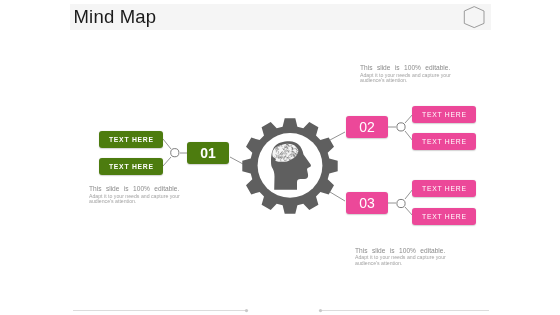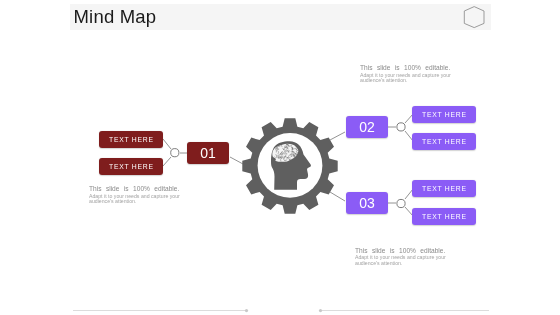--- a/index.html
+++ b/index.html
@@ -2,22 +2,22 @@
 <html><head>
 <meta charset="utf-8">
 <style>
   html,body{margin:0;padding:0;}
   body{width:560px;height:315px;background:#ffffff;font-family:"Liberation Sans",sans-serif;overflow:hidden;}
   .slide{position:relative;width:460px;height:315px;}
   .title-band{position:absolute;left:70px;top:4px;width:421px;height:26px;background:#f5f5f5;}
   .title{position:absolute;left:73.5px;top:5.6px;font-size:18.5px;color:#1a1a1a;letter-spacing:0.2px;}
   .hex{position:absolute;left:463px;top:5px;}
   .box{position:absolute;border-radius:3px;display:flex;align-items:center;justify-content:center;color:#ffffff;box-shadow:0 0.5px 1.2px rgba(0,0,0,0.18);}
-  .teal{background:#7f1d1d;}
-  .red{background:#8b5cf6;}
+  .teal{background:#4d7c0f;font-weight:bold;}
+  .red{background:#ec4899;}
   .tlabel{font-size:6.8px;letter-spacing:0.75px;padding-left:0.75px;}
   .num{font-size:14px;}
   .blurb{position:absolute;color:#8c8c8c;}
   .blurb .l1{font-size:6.6px;color:#8a8a8a;white-space:nowrap;word-spacing:2.6px;}
   .blurb .l2{font-size:5.2px;color:#a3a3a3;line-height:5.3px;margin-top:1.8px;width:94px;}
   svg{position:absolute;left:0;top:0;overflow:visible;}
   .gearicon{position:absolute;}
 </style>
 </head>
 <body>

